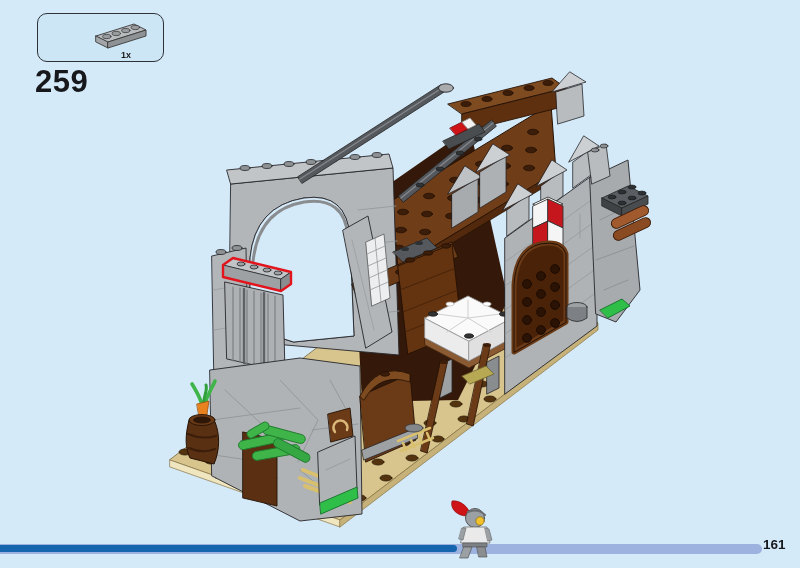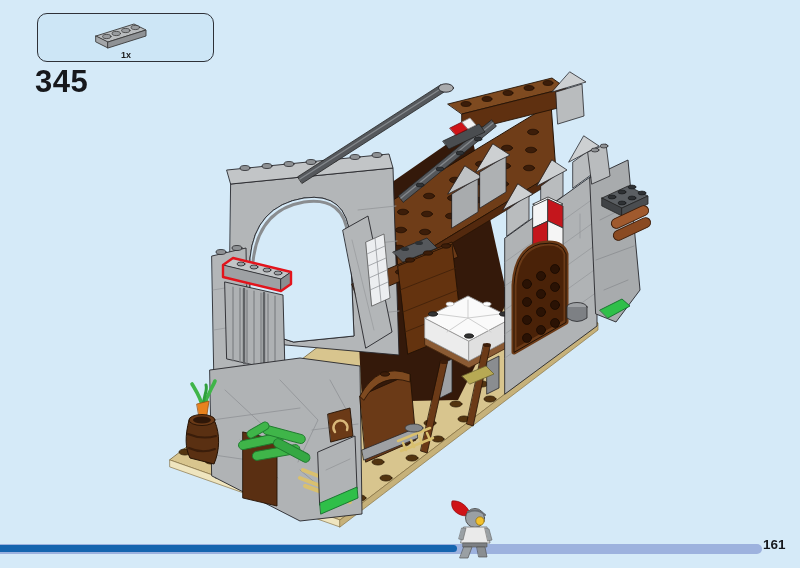--- a/index.html
+++ b/index.html
@@ -1,17 +1,17 @@
 <!DOCTYPE html>
 <html><head>
 <meta charset="utf-8">
 <style>
   html,body{margin:0;padding:0;}
   .page{position:relative;width:800px;height:568px;background:#d5eaf8;font-family:"Liberation Sans",sans-serif;overflow:hidden;}
-  .parts-box{position:absolute;left:37px;top:13px;width:177px;height:49px;border:1.6px solid #2e3138;border-radius:10px;background:#cde6f6;box-sizing:border-box;}
+  .parts-box{position:absolute;left:37px;top:13px;width:127px;height:49px;border:1.6px solid #2e3138;border-radius:10px;background:#cde6f6;box-sizing:border-box;text-align:center;}
   .step-number{position:absolute;left:35px;top:64px;font-size:31px;font-weight:bold;color:#17181c;letter-spacing:0.5px;}
   .progress-track{position:absolute;left:0;top:544px;width:762px;height:10px;background:#9db2de;border-radius:0 6px 6px 0;}
   .progress-fill{position:absolute;left:0;top:545px;width:457px;height:7px;background:#1565af;border-radius:0 4px 4px 0;}
   .page-number{position:absolute;left:763px;top:537px;font-size:13.5px;font-weight:bold;color:#16181c;}
   .model-svg{position:absolute;left:0;top:0;pointer-events:none;}
   svg polygon,svg path,svg rect,svg ellipse,svg circle,svg line{stroke-linejoin:round;stroke-linecap:round;}
   .qty-label{font-size:9px;font-weight:bold;fill:#1a1a1a;}
 </style>
 </head>
 <body>
@@ -28,21 +28,21 @@
       <polygon points="58,22 70,28 70,34 58,28" fill="#a3a6a9" stroke="#3a3a3a" stroke-width="0.9"></polygon>
       <polygon points="70,28 108,16 108,22 70,34" fill="#8f9295" stroke="#3a3a3a" stroke-width="0.9"></polygon>
       <ellipse cx="68.8" cy="22.5" rx="4.2" ry="2.1" fill="#999c9f" stroke="#3a3a3a" stroke-width="0.8"></ellipse>
       <ellipse cx="78.3" cy="19.5" rx="4.2" ry="2.1" fill="#999c9f" stroke="#3a3a3a" stroke-width="0.8"></ellipse>
       <ellipse cx="87.8" cy="16.5" rx="4.2" ry="2.1" fill="#999c9f" stroke="#3a3a3a" stroke-width="0.8"></ellipse>
       <ellipse cx="97.3" cy="13.5" rx="4.2" ry="2.1" fill="#999c9f" stroke="#3a3a3a" stroke-width="0.8"></ellipse>
       <text x="88" y="44" text-anchor="middle" class="qty-label">1x</text>
     </svg>
   </div>
 
-  <div class="step-number">345</div>
+  <div class="step-number">259</div>
 
   <svg class="model-svg" width="800" height="568" viewBox="0 0 800 568">
 
     <g>
       <polygon points="170,460 340,520 598,323 430,262" fill="#d8c58e" stroke="#8a7648" stroke-width="1"></polygon>
       <polygon points="170,460 340,520 340,527 170,467" fill="#efe5bf" stroke="#8a7648" stroke-width="0.7"></polygon>
       <polygon points="340,520 598,323 598,330 340,527" fill="#c6b179" stroke="#8a7648" stroke-width="0.7"></polygon>
       <g fill="#53340f" stroke="#2e1d08" stroke-width="0.8">
         <ellipse cx="185" cy="452" rx="6" ry="3"></ellipse>
           <ellipse cx="211" cy="461" rx="6" ry="3"></ellipse>

